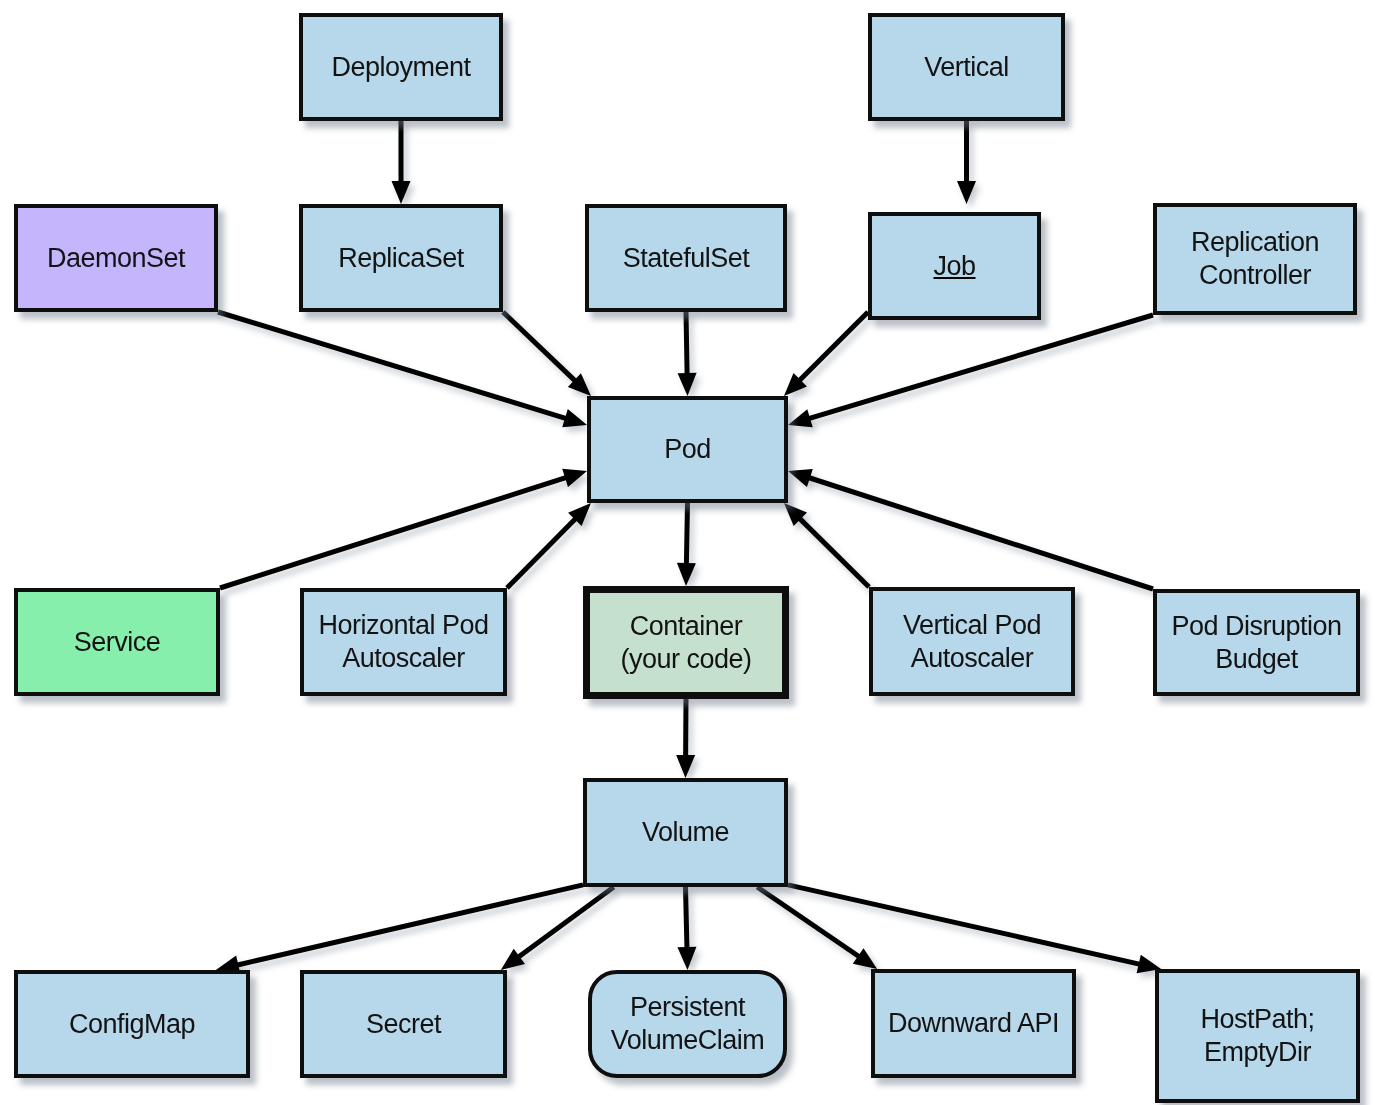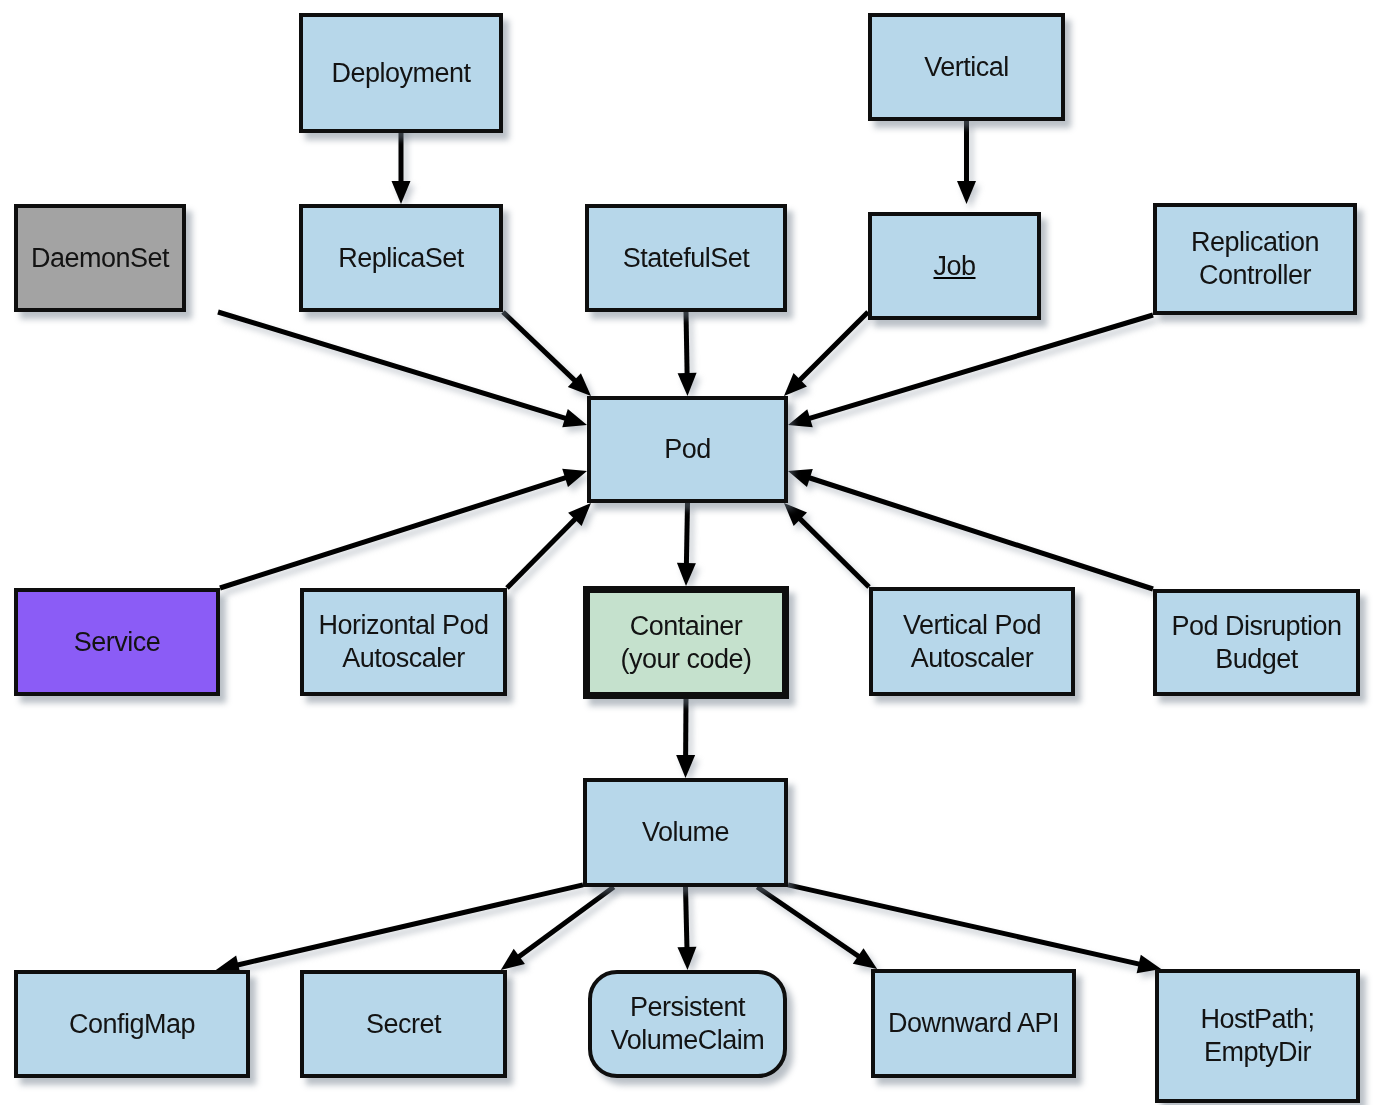--- a/index.html
+++ b/index.html
@@ -84,29 +84,29 @@
       <line x1="613.75" y1="887" x2="516.1011736741132" y2="958.7497573039004" stroke="#000000" stroke-width="5"></line>
       <polygon points="500.78999999999996,970 513.6994573100873,948.7256983202966 524.9497000061868,964.0368719944098" fill="#000000"></polygon>
       <line x1="685.5" y1="887" x2="687.0423015334727" y2="951.0055136391178" stroke="#000000" stroke-width="5"></line>
       <polygon points="687.5,970 677.4487007811312,947.2355236385115 696.4431871420132,946.7778251719842" fill="#000000"></polygon>
       <line x1="757.25" y1="887" x2="861.4669165450651" y2="958.2742882126383" stroke="#000000" stroke-width="5"></line>
       <polygon points="877.15,969 852.802358871398,963.8577853532928 863.5280706587597,948.174701898358" fill="#000000"></polygon>
       <line x1="788" y1="884.8199999999999" x2="1142.6157710578989" y2="964.8188090785312" stroke="#000000" stroke-width="5"></line>
       <polygon points="1161.15,969 1136.6232326619852,973.2056728292727 1140.804423583454,954.6714438871712" fill="#000000"></polygon>
     </svg>
 
-  <div class="node" style="left: 299px; top: 13px; width: 204px; height: 120px; background: rgb(183, 215, 234); border-color: rgb(14, 14, 14);">
+  <div class="node" style="left: 299px; top: 13px; width: 204px; height: 108px; background: rgb(183, 215, 234); border-color: rgb(14, 14, 14);">
     <span class="lbl">Deployment</span>
   </div>
 
   <div class="node" style="left: 868px; top: 13px; width: 197px; height: 108px; background: rgb(183, 215, 234); border-color: rgb(14, 14, 14);">
     <span class="lbl">Vertical</span>
   </div>
 
-  <div class="node" style="left: 14px; top: 204px; width: 172px; height: 108px; background: #a3a3a3; border-color: rgb(14, 14, 14);">
+  <div class="node" style="left: 14px; top: 204px; width: 204px; height: 108px; background: #c4b5fd; border-color: rgb(14, 14, 14);">
     <span class="lbl">DaemonSet</span>
   </div>
 
   <div class="node" style="left: 299px; top: 204px; width: 204px; height: 108px; background: rgb(183, 215, 234); border-color: rgb(14, 14, 14);">
     <span class="lbl">ReplicaSet</span>
   </div>
 
   <div class="node" style="left: 585px; top: 204px; width: 202px; height: 108px; background: rgb(183, 215, 234); border-color: rgb(14, 14, 14);">
     <span class="lbl">StatefulSet</span>
   </div>
@@ -117,21 +117,21 @@
 
   <div class="node" style="left: 1153px; top: 203px; width: 204px; height: 112px; background: rgb(183, 215, 234); border-color: rgb(14, 14, 14);">
     <span class="lbl">Replication
 Controller</span>
   </div>
 
   <div class="node" style="left: 587px; top: 396px; width: 201px; height: 107px; background: rgb(183, 215, 234); border-color: rgb(14, 14, 14);">
     <span class="lbl">Pod</span>
   </div>
 
-  <div class="node" style="left: 14px; top: 588px; width: 206px; height: 108px; background: #8b5cf6; border-color: rgb(14, 14, 14);">
+  <div class="node" style="left: 14px; top: 588px; width: 206px; height: 108px; background: #86efac; border-color: rgb(14, 14, 14);">
     <span class="lbl">Service</span>
   </div>
 
   <div class="node" style="left: 300px; top: 588px; width: 207px; height: 108px; background: rgb(183, 215, 234); border-color: rgb(14, 14, 14);">
     <span class="lbl">Horizontal Pod
 Autoscaler</span>
   </div>
 
   <div class="node node--code" style="left: 583px; top: 586px; width: 206px; height: 113px; background: rgb(197, 225, 205); border-color: rgb(14, 14, 14);">
     <span class="lbl">Container

